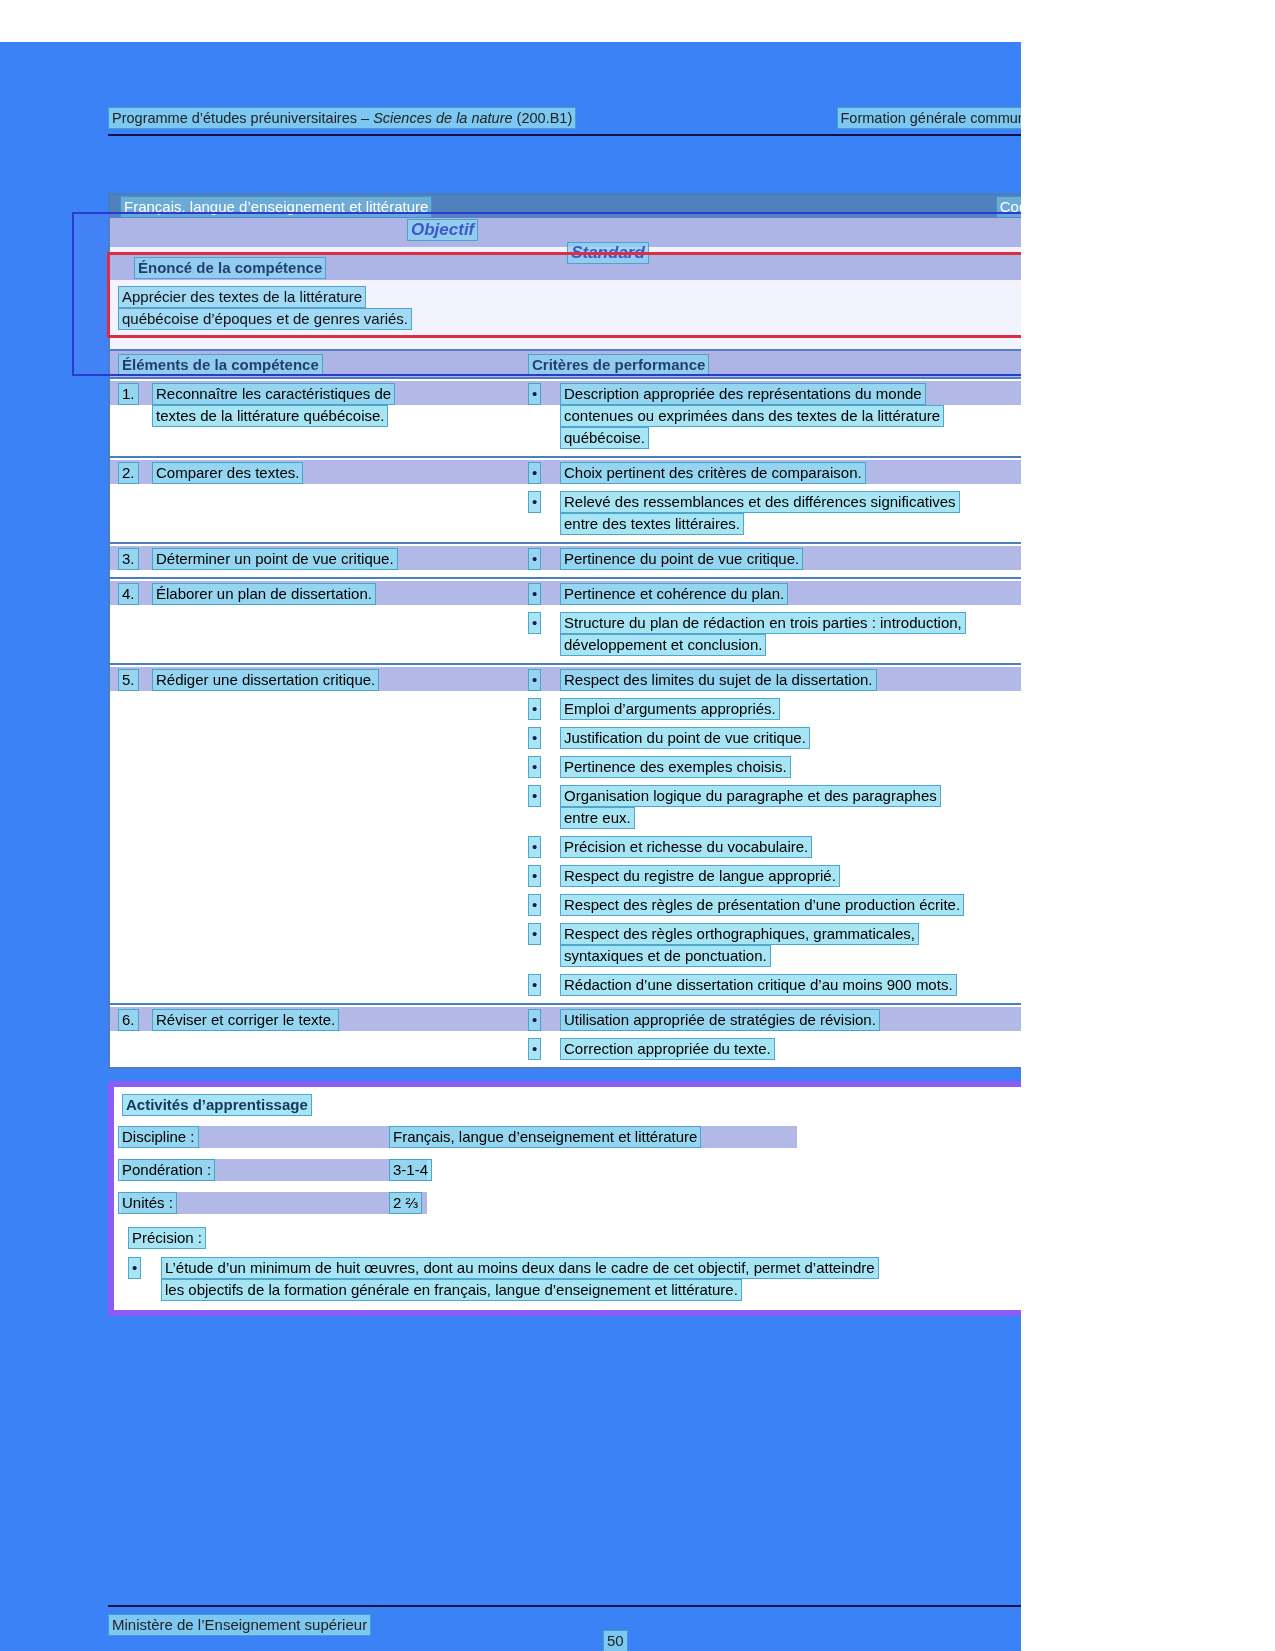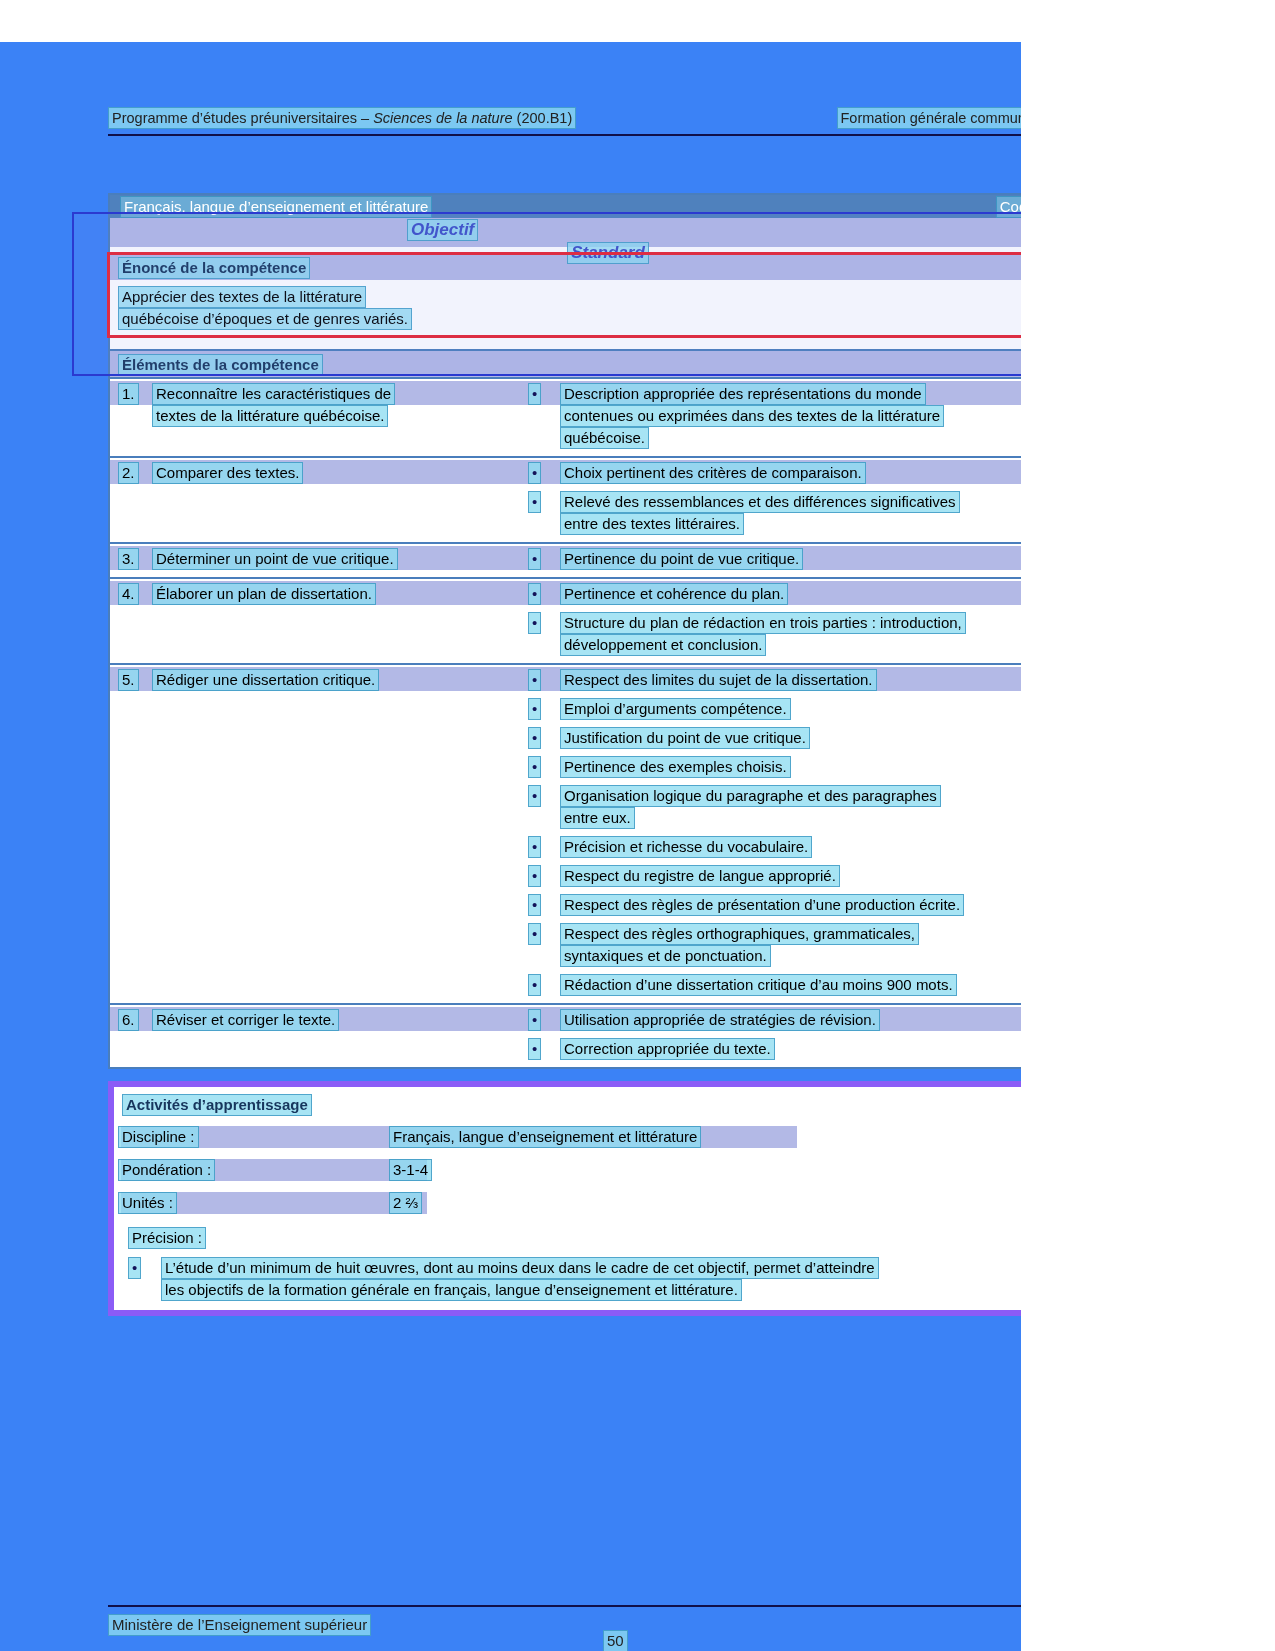--- a/index.html
+++ b/index.html
@@ -34,21 +34,21 @@
   
   .comp-table { margin-top:57px; border:2px solid #4a7ebc; background:#fff; }
   .tbar { height:23px; background:#4f81bd; display:flex; justify-content:space-between; align-items:center; padding:0 10px; }
   .tbar .hl { color:#ffffff; background:rgba(142,221,241,0.45); }
   .objstd-row { height:29px; background:#b3b9e6; display:flex; align-items:center;flex-direction:column; }
   .col-l { width:410px; padding-left:8px; box-sizing:border-box; }
   .col-r { flex:1; padding-left:8px; }
   .objstd { font-weight:bold; font-style:italic; font-size:17px; color:#3c50c8; }
 
   .enonce { margin:8px 0 14px 0; outline:3px solid #e82330; }
-  .enonce-head { height:25px; background:#b3b9e6; display:flex; align-items:center; padding-left:8px;text-align:center; }
+  .enonce-head { height:25px; background:#b3b9e6; display:flex; align-items:center; padding-left:24px;text-align:center; }
   .enonce-body { padding:5px 8px 6px; background:transparent;border-radius:17px; }
   .navy { font-weight:bold; color:#17365d; }
 
   .cols-head { height:26px; background:#b3b9e6; display:flex; align-items:center;
     border-top:2px solid #4a7ebc; border-bottom:2px solid #4a7ebc; }
   .cols-head .col-l, .cols-head .col-r { padding-left:8px; }
 
   .row { position:relative; display:flex; padding:3px 0 8px; }
   .row + .row { border-top:2px solid #4a7ebc; }
   .band { position:absolute; left:0; right:0; top:2px; height:24px; background:#b3b9e6; }
@@ -109,20 +109,21 @@
           <span class="hl navy">Énoncé de la compétence</span>
         </div>
         <div class="enonce-body">
           <div class="line"><span class="hl">Apprécier des textes de la littérature</span></div>
           <div class="line"><span class="hl">québécoise d’époques et de genres variés.</span></div>
         </div>
       </div>
 
       <div class="cols-head">
         <div class="col-l"><span class="hl navy">Éléments de la compétence</span></div>
+        <div class="col-r"><span class="hl navy">Critères de performance</span></div>
       </div>
 
       <div class="tbody">
 
         <div class="row">
           <div class="band"></div>
           <div class="cell-l">
             <span class="num hl">1.</span>
             <div class="line"><span class="hl">Reconnaître les caractéristiques de</span></div>
             <div class="line"><span class="hl">textes de la littérature québécoise.</span></div>
@@ -195,21 +196,21 @@
             <span class="num hl">5.</span>
             <div class="line"><span class="hl">Rédiger une dissertation critique.</span></div>
           </div>
           <div class="cell-r">
             <div class="crit">
               <span class="bullet hl">•</span>
               <div class="line"><span class="hl">Respect des limites du sujet de la dissertation.</span></div>
             </div>
             <div class="crit">
               <span class="bullet hl">•</span>
-              <div class="line"><span class="hl">Emploi d’arguments compétence.</span></div>
+              <div class="line"><span class="hl">Emploi d’arguments appropriés.</span></div>
             </div>
             <div class="crit">
               <span class="bullet hl">•</span>
               <div class="line"><span class="hl">Justification du point de vue critique.</span></div>
             </div>
             <div class="crit">
               <span class="bullet hl">•</span>
               <div class="line"><span class="hl">Pertinence des exemples choisis.</span></div>
             </div>
             <div class="crit">

